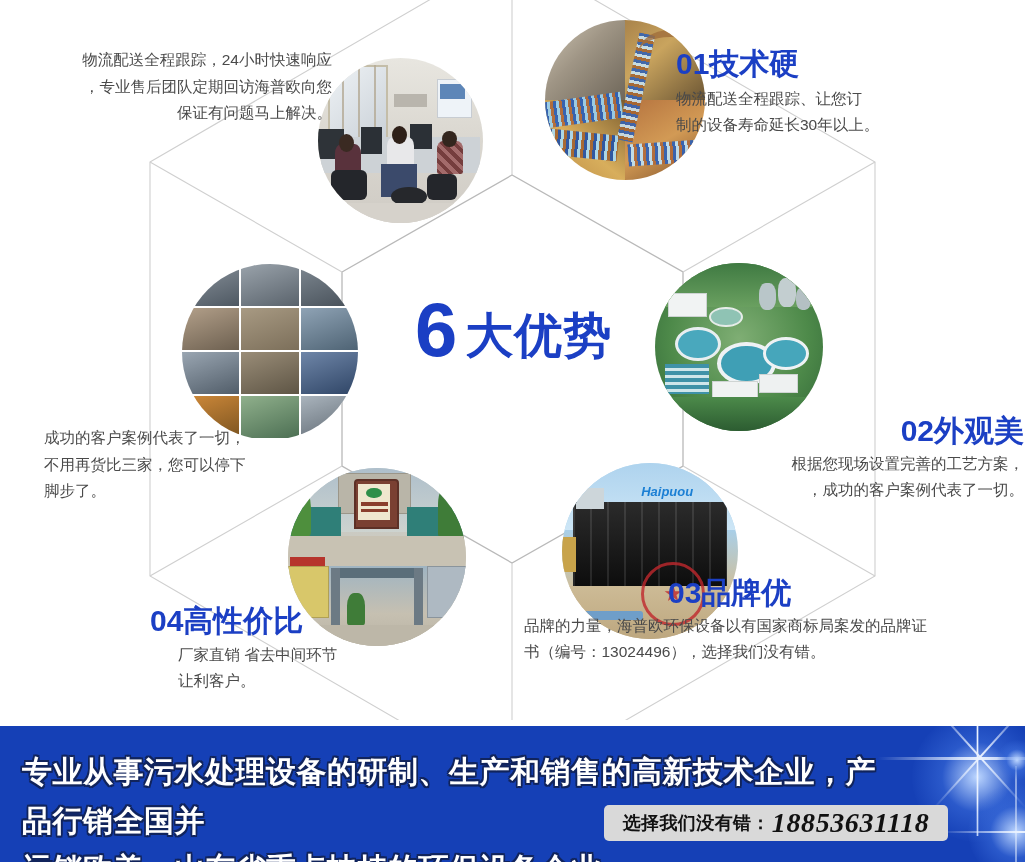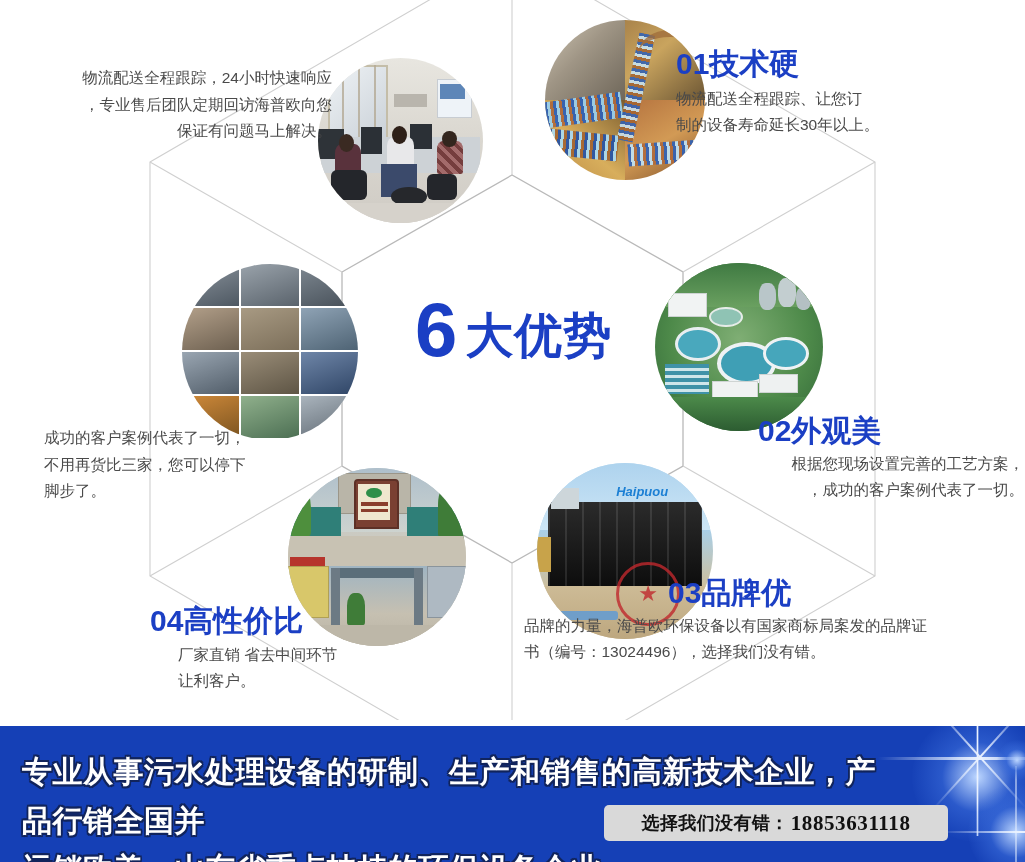--- a/index.html
+++ b/index.html
@@ -67,21 +67,21 @@
     pointer-events:none;
   }
   #hotline{
     position:absolute;left:604px;top:805px;width:344px;height:36px;
     background:#d9d9d9;border-radius:5px;
     display:flex;align-items:center;justify-content:center;
     color:#111111;font-size:18px;font-weight:bold;
     font-family:"Liberation Serif","DejaVu Serif",serif;
     letter-spacing:.4px;
   }
-  #hotline .num{font-size:21px;letter-spacing:.6px;margin-left:2px;}
+  #hotline .num{font-size:28px;letter-spacing:.6px;margin-left:2px;font-style:italic;}
 
   
   .logomark{position:absolute;color:#1B7FD4;font-weight:bold;font-style:italic;font-size:13px;}
   .stamp{
     position:absolute;border:3px solid #c0282d;border-radius:50%;
     color:#c0282d;opacity:.8;
   }
   .stamp .star{position:absolute;left:50%;top:50%;transform:translate(-50%,-50%);font-size:22px;line-height:1;}
   .board{position:absolute;background:#7a4032;border:2px solid #5d3026;}
 </style>
@@ -205,54 +205,54 @@
       <div style="position:absolute;left:78%;top:55%;width:22%;height:28%;background:#aeb9c2;border:1px solid #8a949c;"></div>
       <div style="position:absolute;left:24%;top:56%;width:52%;height:6%;background:#5a6e7a;"></div>
       <div style="position:absolute;left:24%;top:56%;width:5%;height:32%;background:#6c7a84;"></div>
       <div style="position:absolute;left:71%;top:56%;width:5%;height:32%;background:#6c7a84;"></div>
       <div style="position:absolute;left:1%;top:50%;width:20%;height:5%;background:#b6342c;"></div>
       <div style="position:absolute;left:33%;top:70%;width:10%;height:18%;background:#3f7c38;border-radius:40% 40% 10% 10%;"></div>
       <div style="position:absolute;left:0;top:88%;width:100%;height:12%;background:#bdb7a8;"></div>
     </div>
   </div>
 
-  <div class="circ" style="left:537px;top:463px;width:176px;height:176px;text-align:right;">
+  <div class="circ" style="left:562px;top:463px;width:176px;height:176px;text-align:right;">
     <div class="ph" style="background:linear-gradient(180deg,#bcdcf0 0%,#a9cfe8 38%,#cdbf9e 70%,#c3b08c 100%);">
       <div style="position:absolute;left:0;top:0;width:100%;height:38%;background:linear-gradient(180deg,#aed3ee,#cde6f6);"></div>
       <div style="position:absolute;left:6%;top:22%;width:88%;height:48%;background:linear-gradient(180deg,#2b2b2b,#0d0d0d);"></div>
       <div style="position:absolute;left:6%;top:22%;width:88%;height:48%;background:repeating-linear-gradient(90deg,rgba(255,255,255,.10) 0 2px,rgba(0,0,0,0) 2px 17px);"></div>
       <div style="position:absolute;left:8%;top:14%;width:16%;height:12%;background:#cdd6da;"></div>
       <div style="position:absolute;left:0%;top:42%;width:8%;height:20%;background:#c8a34a;"></div>
       <div style="position:absolute;left:0;top:70%;width:100%;height:30%;background:linear-gradient(180deg,#cdbb96,#bda77f);"></div>
       <div style="position:absolute;left:10%;top:84%;width:36%;height:5%;background:#6f9ec9;border-radius:3px;"></div>
       <span class="logomark" style="left:45%;top:12%;">Haipuou</span>
       <div class="stamp" style="left:45%;top:56%;width:58px;height:58px;">
         <span class="star">★</span>
       </div>
     </div>
   </div>
 
   <div id="center-label">
     <span class="big">6</span><span class="rest">大优势</span>
   </div>
 
   <div class="feat ta-r" style="left:10px;top:42px;width:322px;">
-    <div class="bd" style="margin-top:23px;">物流配送全程跟踪，24小时快速响应
+    <div class="bd" style="margin-top:5px;">物流配送全程跟踪，24小时快速响应
 ，专业售后团队定期回访海普欧向您
 保证有问题马上解决。</div>
   </div>
 
   <div class="feat ta-l" style="left:676px;top:48px;width:340px;">
     <div class="hd">01技术硬</div>
     <div class="bd" style="margin-top:6px;">物流配送全程跟踪、让您订
 制的设备寿命延长30年以上。</div>
   </div>
 
   <div class="feat ta-r" style="left:640px;top:415px;width:384px;">
-    <div class="hd" style="text-align:left;margin-left:118px;">02外观美</div>
+    <div class="hd" style="text-align:right;margin-left:118px;">02外观美</div>
     <div class="bd" style="margin-top:4px;">根据您现场设置完善的工艺方案，
 ，成功的客户案例代表了一切。</div>
   </div>
 
   <div class="feat ta-l" style="left:540px;top:577px;width:486px;">
     <div class="hd" style="margin-left:128px;">03品牌优</div>
     <div class="bd" style="margin-top:4px;margin-left:-16px;">品牌的力量，海普欧环保设备以有国家商标局案发的品牌证
 书（编号：13024496），选择我们没有错。</div>
   </div>
 

